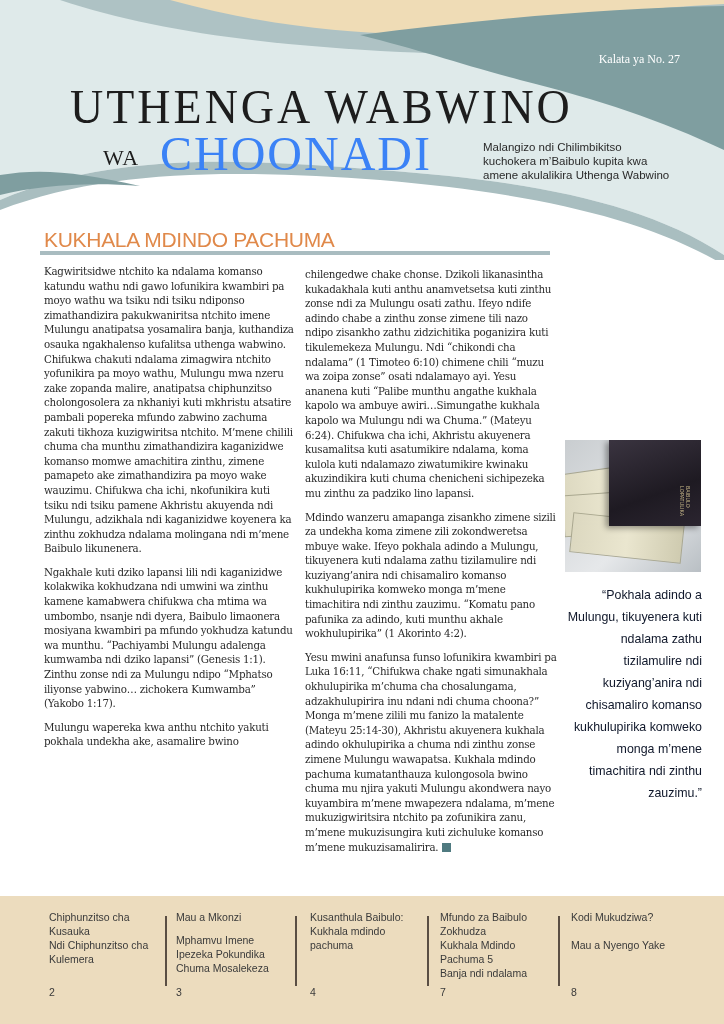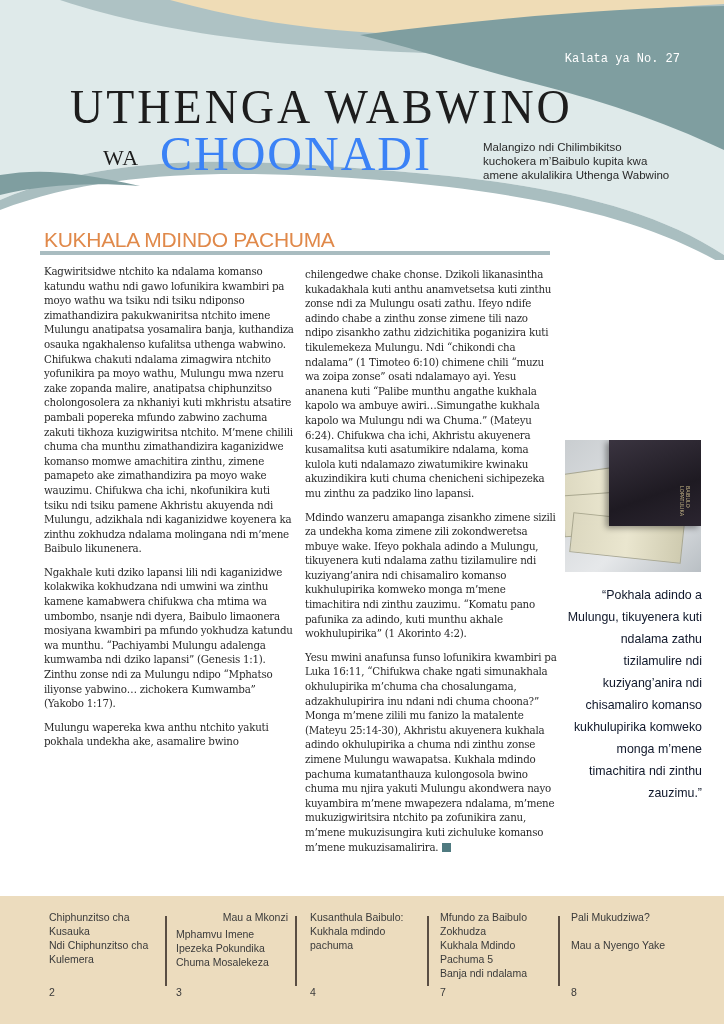--- a/index.html
+++ b/index.html
@@ -1,18 +1,18 @@
 <!DOCTYPE html>
 <html><head>
 <meta charset="utf-8">
 <style>
   html, body { margin:0; padding:0; }
   body { width:724px; height:1024px; position:relative; overflow:hidden; background:#ffffff; font-family:"DejaVu Serif", serif; }
   .header-bg { position:absolute; left:0; top:0; width:724px; height:260px; }
-  .issue-no { position:absolute; right:44px; top:52px; font-family:Liberation Mono, monospace; font-size:12px; color:#ffffff; }
+  .issue-no { position:absolute; right:44px; top:52px; font-family:Liberation Serif, serif; font-size:12px; color:#ffffff; }
   .masthead-line1 { position:absolute; left:70px; top:84px; font-family:"Liberation Serif", serif; font-size:46px; letter-spacing:3px; color:#1d1d1d; line-height:1; transform:scaleY(1.05); }
   .masthead-wa { position:absolute; left:103px; top:145px; font-family:"Liberation Serif", serif; font-size:22px; color:#1d1d1d; letter-spacing:1px; }
   .masthead-line2 { position:absolute; left:160px; top:130px; font-family:"Liberation Serif", serif; font-size:48px; color:#3b82f6; letter-spacing:2px; line-height:1; }
   .tagline { position:absolute; left:447px; top:140px; font-family:"Liberation Sans", sans-serif; font-size:11.5px; line-height:14px; color:#2a2a2a;margin-left:36px; }
   .article-title { position:absolute; left:44px; top:228px; font-family:"Liberation Sans", sans-serif; font-size:21px; color:#e0894a; letter-spacing:-0.3px; }
   .title-rule { position:absolute; left:40px; top:251px; width:510px; height:4px; background:#a9bcc0; }
   .col { position:absolute; font-family:"DejaVu Serif", serif; font-size:10.3px; line-height:14.6px; color:#2b2b2b; letter-spacing:-0.25px; }
   .col p { margin:0 0 9px 0; }
   .col1 { left:44px; top:264px; width:250px; }
   .col2 { left:305px; top:267px; width:252px; }
@@ -81,21 +81,21 @@
   <div class="toc-item" style="left:49px;width:110px;">
     <span class="t">Chiphunzitso cha</span>
     <span class="t">Kusauka</span>
     <span class="t">Ndi Chiphunzitso cha</span>
     <span class="t">Kulemera</span>
   </div>
   <div class="toc-page" style="left:49px;">2</div>
   <div class="toc-div" style="left:165px;"></div>
 
   <div class="toc-item" style="left:176px;width:112px;">
-    <span class="t" style="margin-bottom:3px;text-align:right;">Mau a Mkonzi</span>
+    <span class="t" style="margin-bottom:9px;">Mau a Mkonzi</span>
     <span class="t">Mphamvu Imene</span>
     <span class="t">Ipezeka Pokundika</span>
     <span class="t">Chuma Mosalekeza</span>
   </div>
   <div class="toc-page" style="left:176px;">3</div>
   <div class="toc-div" style="left:295px;"></div>
 
   <div class="toc-item" style="left:310px;width:110px;">
     <span class="t">Kusanthula Baibulo:</span>
     <span class="t">Kukhala mdindo</span>
@@ -108,18 +108,18 @@
     <span class="t">Mfundo za Baibulo</span>
     <span class="t">Zokhudza</span>
     <span class="t">Kukhala Mdindo</span>
     <span class="t">Pachuma  5</span>
     <span class="t">Banja ndi ndalama</span>
   </div>
   <div class="toc-page" style="left:440px;">7</div>
   <div class="toc-div" style="left:558px;"></div>
 
   <div class="toc-item" style="left:571px;width:130px;">
-    <span class="t">Pali Mukudziwa?</span>
+    <span class="t">Kodi Mukudziwa?</span>
     <span class="t" style="height:14px;"></span>
     <span class="t">Mau a Nyengo Yake</span>
   </div>
   <div class="toc-page" style="left:571px;">8</div>
 </div>
 
 </body></html>

